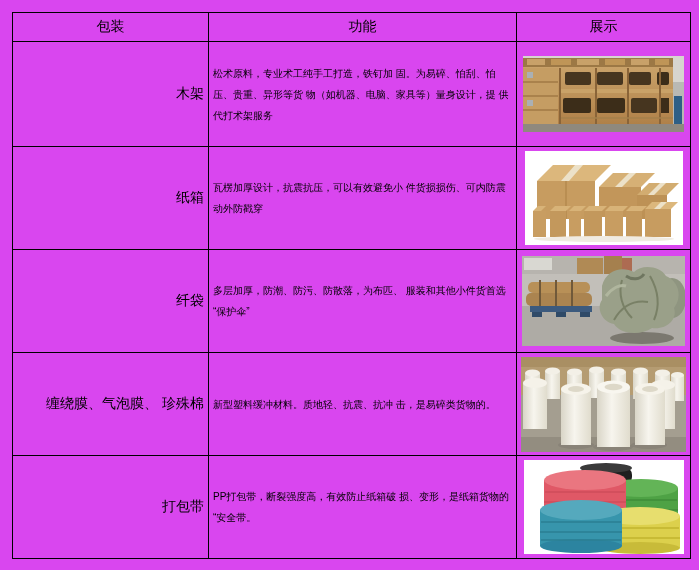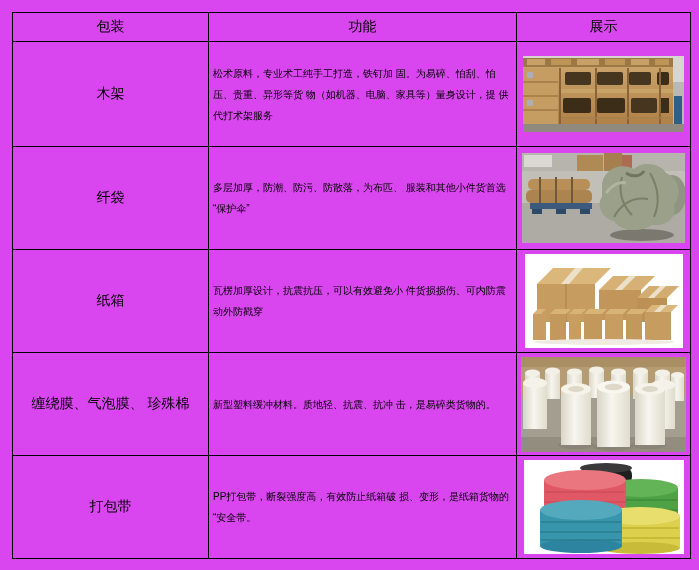--- a/index.html
+++ b/index.html
@@ -6,21 +6,21 @@
   body{width:699px;height:570px;overflow:hidden;
        font-family:"Liberation Sans","DejaVu Sans",sans-serif;color:#000;}
   .page{position:relative;width:699px;height:570px;background:#d946ef;}
   table.pkg-table{position:absolute;left:12px;top:12px;width:678px;
        border-collapse:collapse;table-layout:fixed;}
   .pkg-table th,.pkg-table td{border:1px solid #000;overflow:hidden;}
   .pkg-table th{font-weight:400;font-size:14px;text-align:center;vertical-align:middle;}
   tr.hrow{height:29px;}
   tr.row1{height:105px;}
   tr.rowx{height:103px;}
-  td.name{text-align:center;vertical-align:middle;font-size:14px;padding:0 4px;}
+  td.name{text-align:right;vertical-align:middle;font-size:14px;padding:0 4px;}
   td.func{font-size:10px;line-height:21px;vertical-align:middle;text-align:left;
           padding:0 4px 0 4px;word-break:break-all;}
   td.photo{text-align:center;vertical-align:middle;padding:0;}
   td.photo svg{display:block;margin:0 auto;}
 </style>
 </head>
 <body>
 
 <div class="page">
   <table class="pkg-table">
@@ -79,52 +79,20 @@
             <line x1="0" y1="40" x2="35" y2="40" stroke="#a07a45" stroke-width="1.5"></line>
             <line x1="0" y1="54" x2="35" y2="54" stroke="#a07a45" stroke-width="1.5"></line>
             <rect x="4" y="16" width="6" height="6" fill="#aab0b4"></rect>
             <rect x="4" y="44" width="6" height="6" fill="#aab0b4"></rect>
             <line x1="38" y1="62" x2="150" y2="62" stroke="#a5804b" stroke-width="1.5"></line>
           </svg>
         </td>
       </tr>
 
       <tr class="rowx">
-        <td class="name">纤袋</td>
-        <td class="func">多层加厚，防潮、防污、防散落，为布匹、 服装和其他小件货首选 “保护伞”</td>
-        <td class="photo">
-          <svg role="img" width="163" height="90" viewBox="0 0 163 90" aria-label="灰绿色编织纤袋仓库照片">
-            <rect width="163" height="90" fill="#c2bfb9"></rect>
-            <rect x="0" y="50" width="163" height="40" fill="#aeaba5"></rect>
-            <rect x="0" y="0" width="163" height="18" fill="#b7b4ae"></rect>
-            <rect x="2" y="2" width="28" height="12" fill="#d9d8d2"></rect>
-            <rect x="55" y="2" width="26" height="16" fill="#b08a55"></rect>
-            <rect x="82" y="0" width="18" height="18" fill="#a5804e"></rect>
-            <rect x="100" y="2" width="10" height="14" fill="#ad6b52"></rect>
-            <ellipse cx="150" cy="42" rx="14" ry="20" fill="#8f9580"></ellipse>
-            <rect x="6" y="26" width="62" height="11" rx="5" fill="#b89057"></rect>
-            <rect x="4" y="37" width="66" height="13" rx="5" fill="#ab8450"></rect>
-            <line x1="18" y1="24" x2="18" y2="50" stroke="#70593a" stroke-width="2"></line>
-            <line x1="34" y1="24" x2="34" y2="50" stroke="#70593a" stroke-width="2"></line>
-            <line x1="50" y1="24" x2="50" y2="50" stroke="#70593a" stroke-width="2"></line>
-            <rect x="8" y="50" width="62" height="6" fill="#3c5a7e"></rect>
-            <rect x="10" y="56" width="10" height="5" fill="#2f4a68"></rect>
-            <rect x="34" y="56" width="10" height="5" fill="#2f4a68"></rect>
-            <rect x="58" y="56" width="10" height="5" fill="#2f4a68"></rect>
-            <ellipse cx="120" cy="82" rx="32" ry="6" fill="#7b786f"></ellipse>
-            <path d="M80,30 C84,14 100,10 112,16 C120,8 138,10 144,20 C158,26 160,42 152,52
-                     C156,64 144,74 130,72 C118,80 98,78 92,68 C80,66 74,52 80,44 Z" fill="#9aa089"></path>
-            <path d="M92,64 C100,50 112,44 126,46 M100,24 C96,38 100,52 110,62 M128,20 C136,34 138,50 132,64" fill="none" stroke="#798066" stroke-width="2"></path>
-            <path d="M104,20 C110,24 118,24 122,18" fill="none" stroke="#6f7660" stroke-width="3"></path>
-            <path d="M84,40 C90,32 98,28 104,30" fill="none" stroke="#b0b69e" stroke-width="3"></path>
-          </svg>
-        </td>
-      </tr>
-
-      <tr class="rowx">
         <td class="name">纸箱</td>
         <td class="func">瓦楞加厚设计，抗震抗压，可以有效避免小 件货损损伤、可内防震动外防戳穿</td>
         <td class="photo">
           <svg role="img" width="158" height="94" viewBox="0 0 158 94" aria-label="大小瓦楞纸箱照片">
             <rect width="158" height="94" fill="#ffffff"></rect>
             <polygon points="12,30 28,14 86,14 70,30" fill="#dcb77c"></polygon>
             <polygon points="50,14 58,14 44,30 36,30" fill="#ece1c8"></polygon>
             <rect x="12" y="30" width="58" height="38" fill="#c79c60"></rect>
             <line x1="41" y1="30" x2="41" y2="68" stroke="#b58a4e" stroke-width="1.5"></line>
             <polygon points="74,36 88,22 130,22 116,36" fill="#d6b075"></polygon>
@@ -142,20 +110,52 @@
             <polygon points="59,60 64,55 82,55 77,60" fill="#d8b378"></polygon>
             <rect x="59" y="60" width="18" height="26" fill="#c3985c"></rect>
             <polygon points="80,60 85,55 103,55 98,60" fill="#d8b378"></polygon>
             <rect x="80" y="60" width="18" height="26" fill="#c89d61"></rect>
             <polygon points="101,60 106,55 122,55 117,60" fill="#d8b378"></polygon>
             <rect x="101" y="60" width="16" height="26" fill="#c3985c"></rect>
             <polygon points="120,58 127,51 153,51 146,58" fill="#dcb77c"></polygon>
             <polygon points="136,51 142,51 135,58 129,58" fill="#ece1c8"></polygon>
             <rect x="120" y="58" width="26" height="28" fill="#c79c60"></rect>
             <ellipse cx="79" cy="88" rx="70" ry="3" fill="#f0ebe2"></ellipse>
+          </svg>
+        </td>
+      </tr>
+
+      <tr class="rowx">
+        <td class="name">纤袋</td>
+        <td class="func">多层加厚，防潮、防污、防散落，为布匹、 服装和其他小件货首选 “保护伞”</td>
+        <td class="photo">
+          <svg role="img" width="163" height="90" viewBox="0 0 163 90" aria-label="灰绿色编织纤袋仓库照片">
+            <rect width="163" height="90" fill="#c2bfb9"></rect>
+            <rect x="0" y="50" width="163" height="40" fill="#aeaba5"></rect>
+            <rect x="0" y="0" width="163" height="18" fill="#b7b4ae"></rect>
+            <rect x="2" y="2" width="28" height="12" fill="#d9d8d2"></rect>
+            <rect x="55" y="2" width="26" height="16" fill="#b08a55"></rect>
+            <rect x="82" y="0" width="18" height="18" fill="#a5804e"></rect>
+            <rect x="100" y="2" width="10" height="14" fill="#ad6b52"></rect>
+            <ellipse cx="150" cy="42" rx="14" ry="20" fill="#8f9580"></ellipse>
+            <rect x="6" y="26" width="62" height="11" rx="5" fill="#b89057"></rect>
+            <rect x="4" y="37" width="66" height="13" rx="5" fill="#ab8450"></rect>
+            <line x1="18" y1="24" x2="18" y2="50" stroke="#70593a" stroke-width="2"></line>
+            <line x1="34" y1="24" x2="34" y2="50" stroke="#70593a" stroke-width="2"></line>
+            <line x1="50" y1="24" x2="50" y2="50" stroke="#70593a" stroke-width="2"></line>
+            <rect x="8" y="50" width="62" height="6" fill="#3c5a7e"></rect>
+            <rect x="10" y="56" width="10" height="5" fill="#2f4a68"></rect>
+            <rect x="34" y="56" width="10" height="5" fill="#2f4a68"></rect>
+            <rect x="58" y="56" width="10" height="5" fill="#2f4a68"></rect>
+            <ellipse cx="120" cy="82" rx="32" ry="6" fill="#7b786f"></ellipse>
+            <path d="M80,30 C84,14 100,10 112,16 C120,8 138,10 144,20 C158,26 160,42 152,52
+                     C156,64 144,74 130,72 C118,80 98,78 92,68 C80,66 74,52 80,44 Z" fill="#9aa089"></path>
+            <path d="M92,64 C100,50 112,44 126,46 M100,24 C96,38 100,52 110,62 M128,20 C136,34 138,50 132,64" fill="none" stroke="#798066" stroke-width="2"></path>
+            <path d="M104,20 C110,24 118,24 122,18" fill="none" stroke="#6f7660" stroke-width="3"></path>
+            <path d="M84,40 C90,32 98,28 104,30" fill="none" stroke="#b0b69e" stroke-width="3"></path>
           </svg>
         </td>
       </tr>
 
       <tr class="rowx">
         <td class="name">缠绕膜、气泡膜、 珍殊棉</td>
         <td class="func">新型塑料缓冲材料。质地轻、抗震、抗冲 击，是易碎类货物的。</td>
         <td class="photo">
           <svg role="img" width="165" height="95" viewBox="0 0 165 95" aria-label="透明缠绕膜卷照片">
             <defs>

